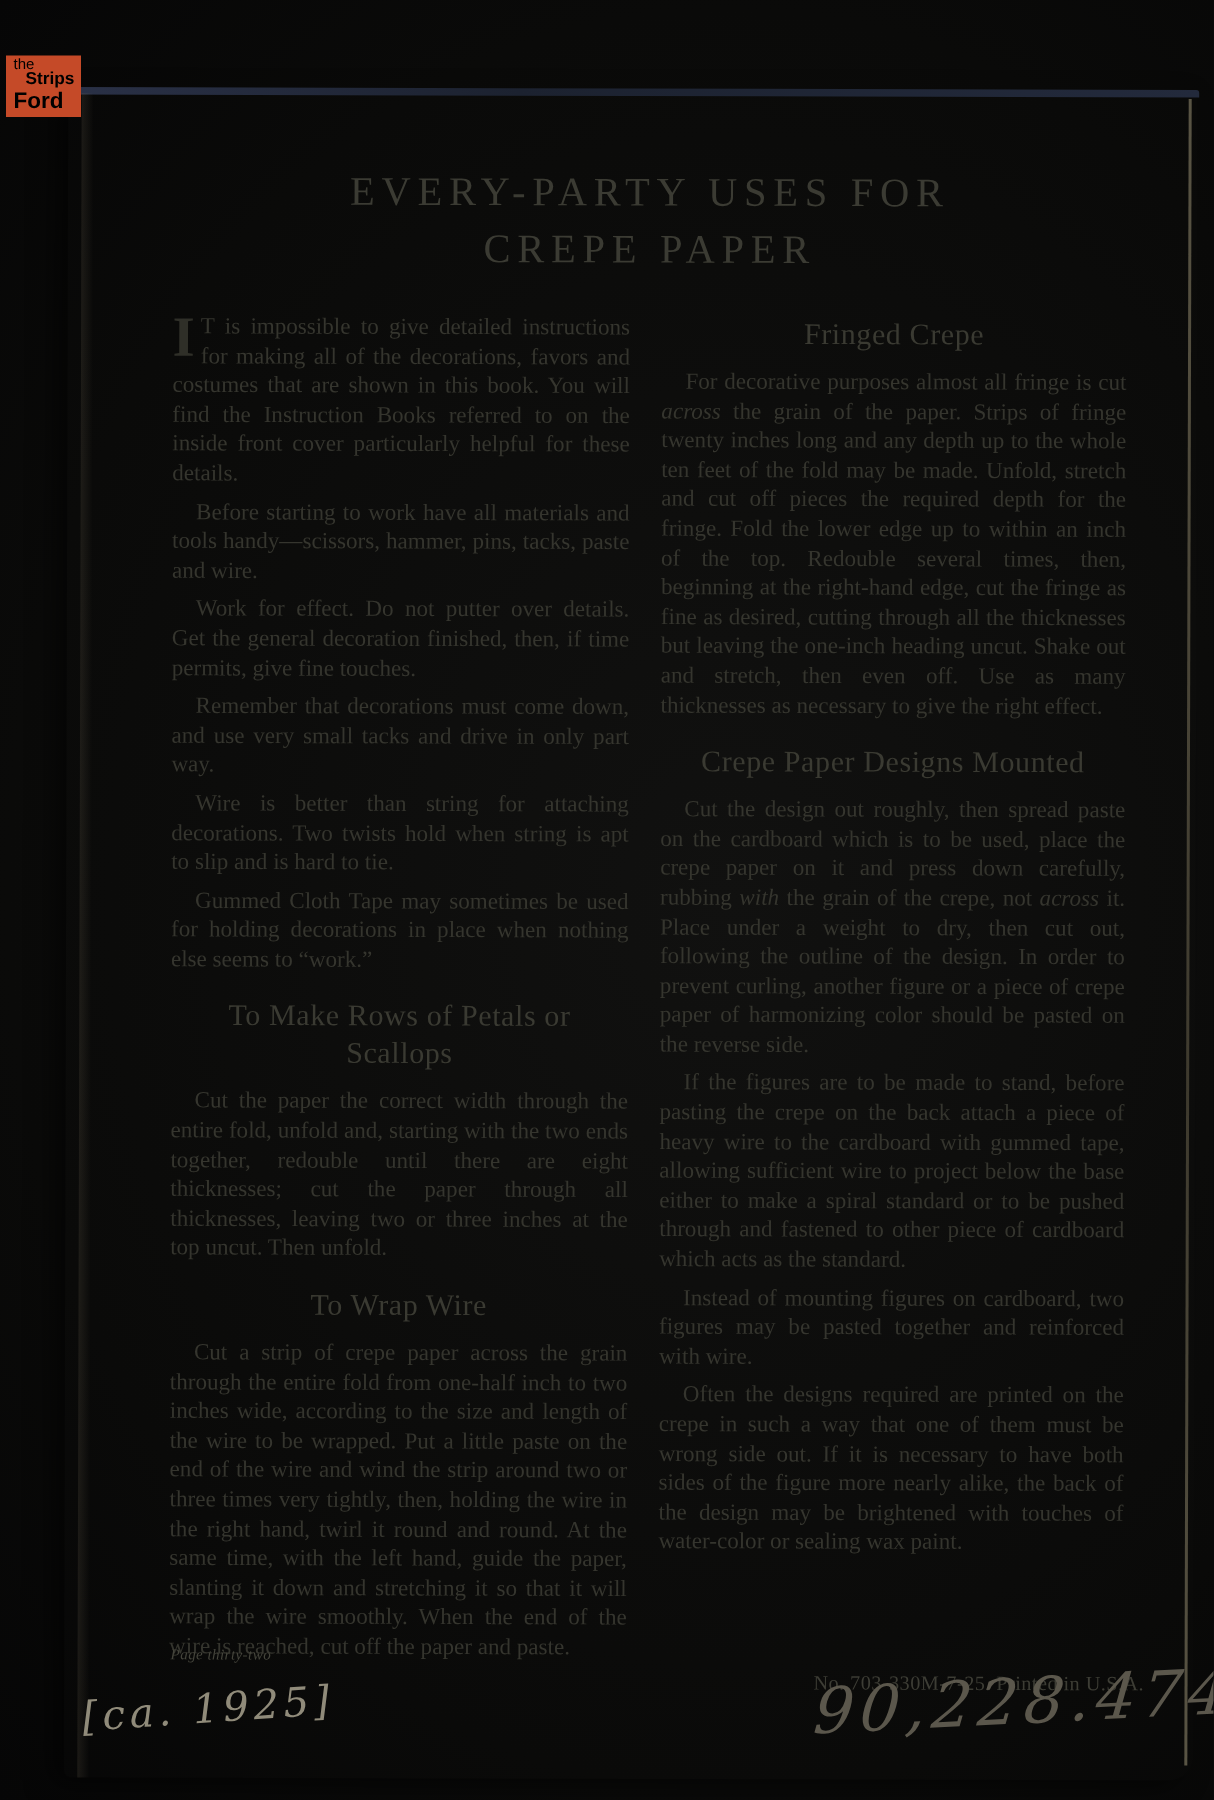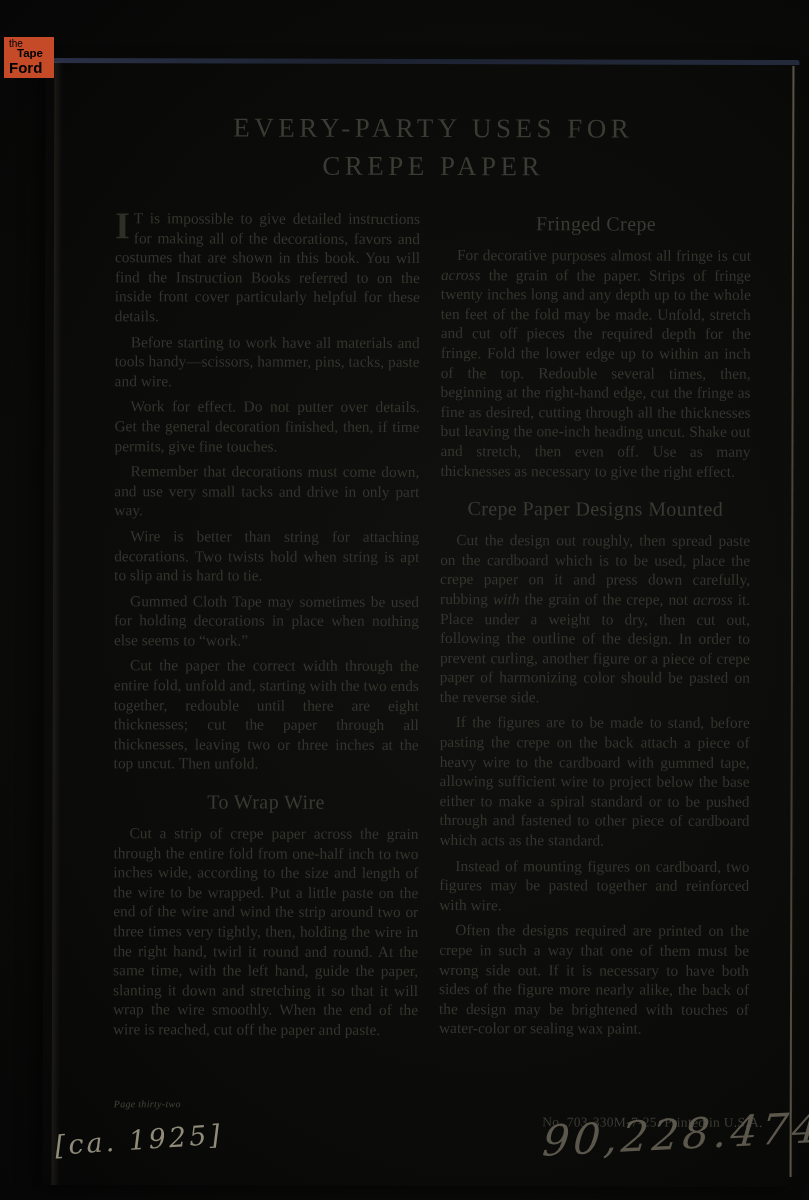--- a/index.html
+++ b/index.html
@@ -113,21 +113,21 @@
     transform:rotate(-3deg) skewX(-8deg);white-space:nowrap;
   }
 </style>
 </head>
 <body>
 
 <div class="photo">
 
   <div class="hf-logo">
     <span class="the">the</span>
-    <span class="henry">Tape</span>
+    <span class="henry">Strips</span>
     <span class="ford">Ford</span>
   </div>
 
   <div class="paper">
     <div class="crease"></div>
 
     <div class="content">
 
       <div class="title">
         <div class="t-line">EVERY-PARTY USES FOR</div>
@@ -135,20 +135,21 @@
       </div>
 
       <div class="columns">
         <div class="col col-left" id="left-col">
             <p class="para has-dropcap"><span class="dropcap">I</span>T is impossible to give detailed instructions for making all of the decorations, favors and costumes that are shown in this book. You will find the Instruction Books referred to on the inside front cover particularly helpful for these details.</p>
             <p class="para">Before starting to work have all materials and tools handy—scissors, hammer, pins, tacks, paste and wire.</p>
             <p class="para">Work for effect. Do not putter over details. Get the general decoration finished, then, if time permits, give fine touches.</p>
             <p class="para">Remember that decorations must come down, and use very small tacks and drive in only part way.</p>
             <p class="para">Wire is better than string for attaching decorations. Two twists hold when string is apt to slip and is hard to tie.</p>
             <p class="para">Gummed Cloth Tape may sometimes be used for holding decorations in place when nothing else seems to “work.”</p>
+            <h3 class="col-heading">To Make Rows of Petals or Scallops</h3>
             <p class="para">Cut the paper the correct width through the entire fold, unfold and, starting with the two ends together, redouble until there are eight thicknesses; cut the paper through all thicknesses, leaving two or three inches at the top uncut. Then unfold.</p>
             <h3 class="col-heading">To Wrap Wire</h3>
             <p class="para">Cut a strip of crepe paper across the grain through the entire fold from one-half inch to two inches wide, according to the size and length of the wire to be wrapped. Put a little paste on the end of the wire and wind the strip around two or three times very tightly, then, holding the wire in the right hand, twirl it round and round. At the same time, with the left hand, guide the paper, slanting it down and stretching it so that it will wrap the wire smoothly. When the end of the wire is reached, cut off the paper and paste.</p>
           </div>
         <div class="col col-right" id="right-col">
             <h3 class="col-heading">Fringed Crepe</h3>
             <p class="para">For decorative purposes almost all fringe is cut <i>across</i> the grain of the paper. Strips of fringe twenty inches long and any depth up to the whole ten feet of the fold may be made. Unfold, stretch and cut off pieces the required depth for the fringe. Fold the lower edge up to within an inch of the top. Redouble several times, then, beginning at the right-hand edge, cut the fringe as fine as desired, cutting through all the thicknesses but leaving the one-inch heading uncut. Shake out and stretch, then even off. Use as many thicknesses as necessary to give the right effect.</p>
             <h3 class="col-heading">Crepe Paper Designs Mounted</h3>
             <p class="para">Cut the design out roughly, then spread paste on the cardboard which is to be used, place the crepe paper on it and press down carefully, rubbing <i>with</i> the grain of the crepe, not <i>across</i> it. Place under a weight to dry, then cut out, following the outline of the design. In order to prevent curling, another figure or a piece of crepe paper of harmonizing color should be pasted on the reverse side.</p>
             <p class="para">If the figures are to be made to stand, before pasting the crepe on the back attach a piece of heavy wire to the cardboard with gummed tape, allowing sufficient wire to project below the base either to make a spiral standard or to be pushed through and fastened to other piece of cardboard which acts as the standard.</p>

